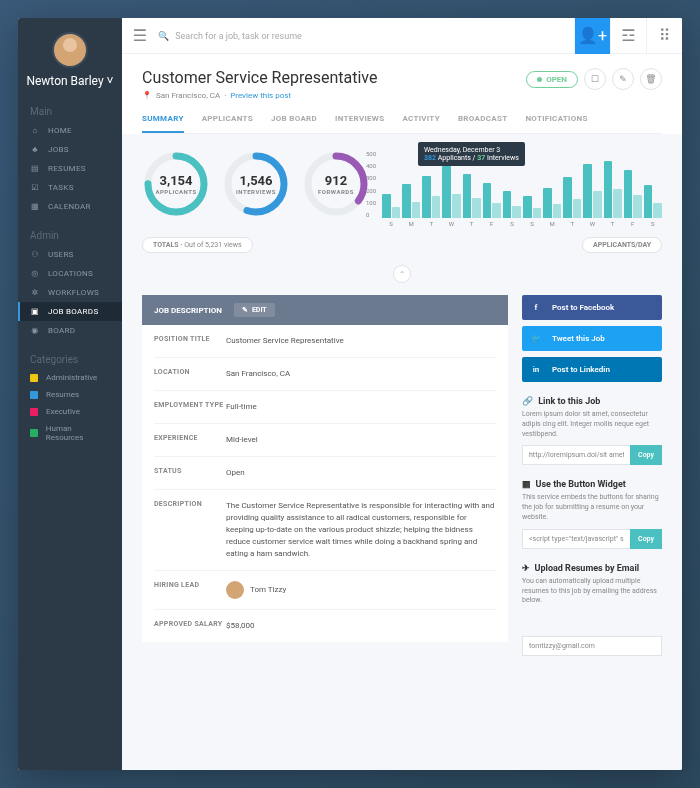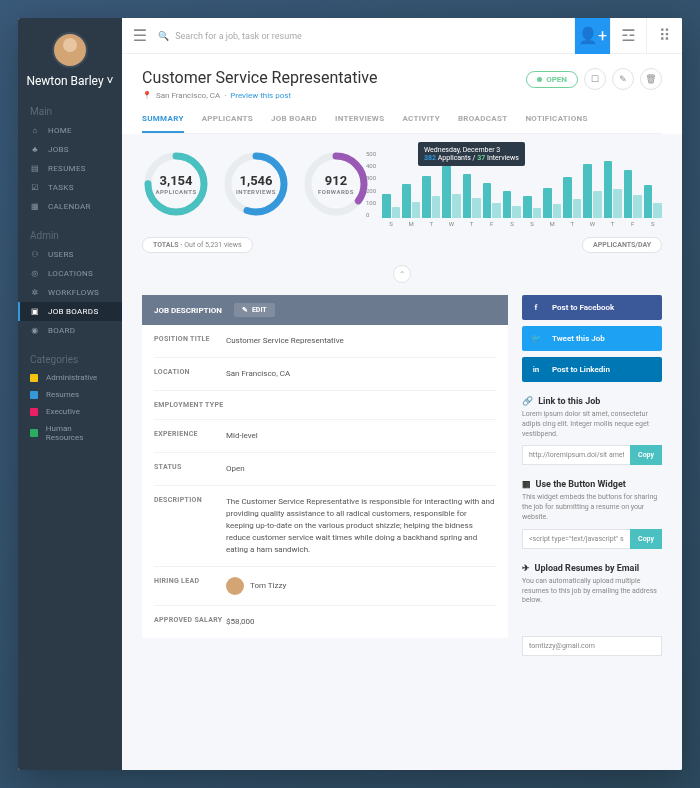--- a/index.html
+++ b/index.html
@@ -359,20 +359,21 @@
               <div class="field">
                   <div class="field-label">POSITION TITLE</div>
                   <div class="field-value">Customer Service Representative</div>
                 </div>
               <div class="field">
                   <div class="field-label">LOCATION</div>
                   <div class="field-value">San Francisco, CA</div>
                 </div>
               <div class="field">
                   <div class="field-label">EMPLOYMENT TYPE</div>
+                  <div class="field-value">Full-time</div>
                 </div>
               <div class="field">
                   <div class="field-label">EXPERIENCE</div>
                   <div class="field-value">Mid-level</div>
                 </div>
               <div class="field">
                   <div class="field-label">STATUS</div>
                   <div class="field-value">Open</div>
                 </div>
               <div class="field">
@@ -418,21 +419,21 @@
               <input class="copy-input" value="http://loremipsum.dol/sit amet..." style="">
               <button class="copy-btn">Copy</button>
             </div>
           </div>
 
           <div class="widget">
             <div class="widget-title">
                 <span>▦</span>
                 <span>Use the Button Widget</span>
               </div>
-            <div class="widget-desc">This widget embeds the buttons for sharing the job for submitting a resume on your website.</div>
+            <div class="widget-desc">This service embeds the buttons for sharing the job for submitting a resume on your website.</div>
             <div class="copy-row">
               <input class="copy-input" value="&lt;script type=&quot;text/javascript&quot; s..." style="">
               <button class="copy-btn">Copy</button>
             </div>
           </div>
 
           <div class="widget">
             <div class="widget-title">
                 <span>✈</span>
                 <span>Upload Resumes by Email</span>

